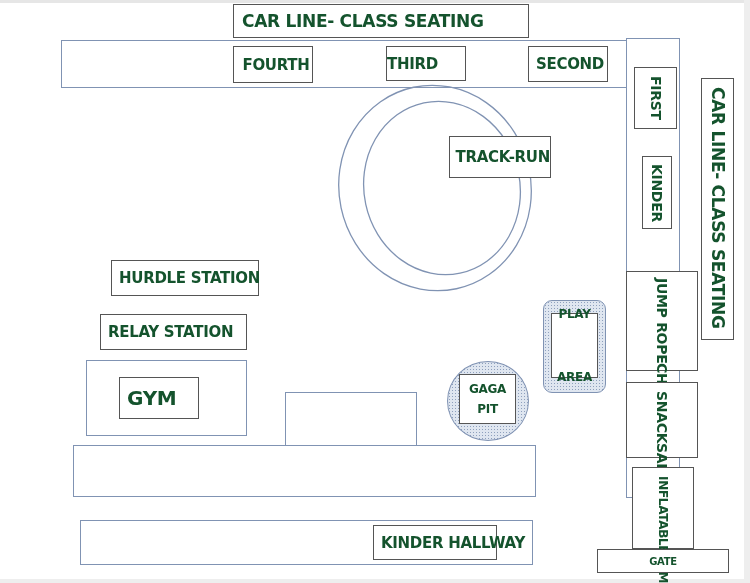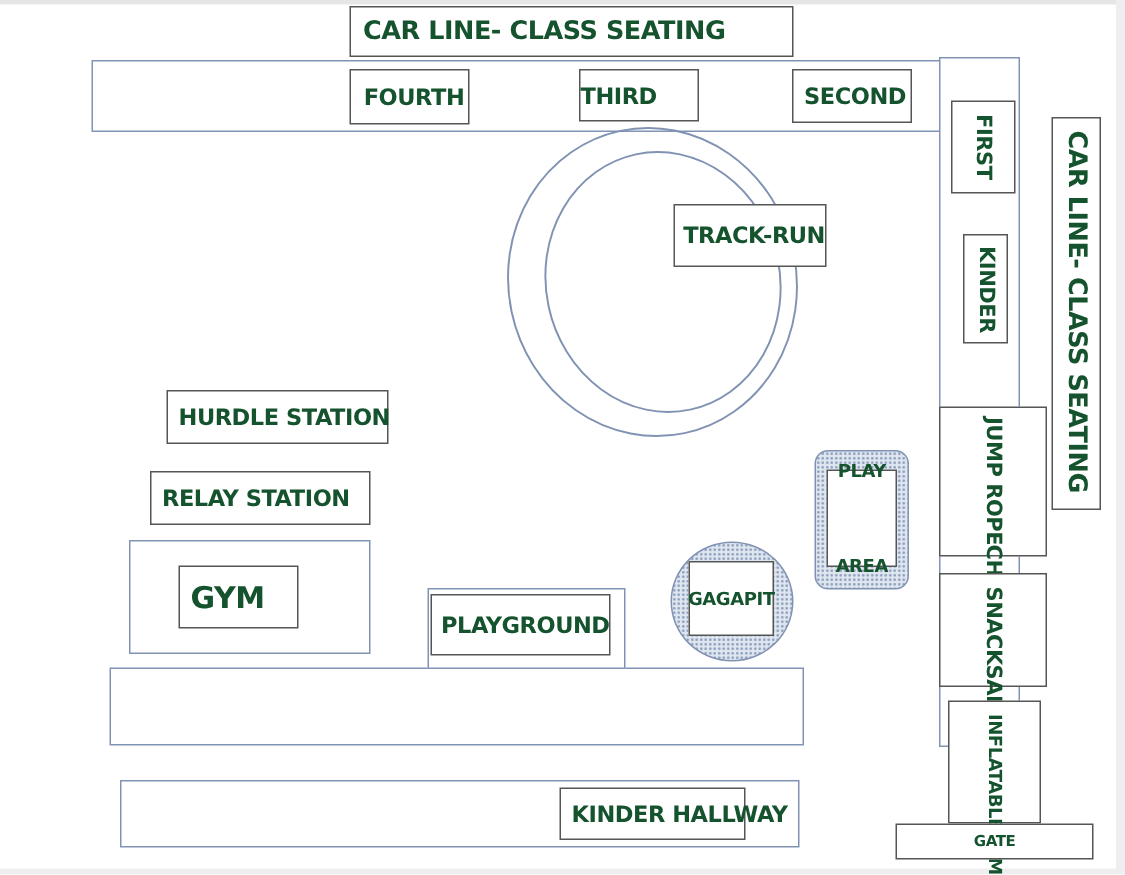--- a/index.html
+++ b/index.html
@@ -94,32 +94,29 @@
   </div>
 
   <div class="zone" style="left:86px;top:360px;width:161px;height:76px;"></div>
   <div class="lbl" style="left:119px;top:377px;width:80px;height:42px;padding-left:7px;font-size:20px;">
     <span>GYM</span>
   </div>
 
   <div class="zone" style="left:73px;top:445px;width:463px;height:52px;"></div>
 
   <div class="zone" style="left:285px;top:392px;width:132px;height:54px;"></div>
-  <div class="lbl" style="left:287px;top:396px;width:120px;height:41px;padding-left:6px;font-size:15px;">
-    <span>PLAYGROUND</span>
-  </div>
 
 
   <div class="zone" style="left:80px;top:520px;width:453px;height:45px;"></div>
   <div class="lbl" style="left:373px;top:525px;width:124px;height:35px;padding-left:7px;font-size:15px;text-align:center;">
     <span>KINDER HALLWAY</span>
   </div>
 
   <div class="dots" style="position:absolute;left:447px;top:361px;width:82px;height:80px;border-radius:50%;border:1.3px solid #8093b3;box-sizing:border-box;"></div>
-  <div class="lbl center" style="left:459px;top:374px;width:57px;height:50px;flex-direction:row;font-size:12px;line-height:20px;">
+  <div class="lbl center" style="left:459px;top:374px;width:57px;height:50px;flex-direction:column;font-size:12px;line-height:20px;">
     <span>GAGA</span>
     <span>PIT</span>
   </div>
 
   <div class="dots" style="position:absolute;left:543px;top:300px;width:63px;height:93px;border-radius:9px;border:1.3px solid #8093b3;box-sizing:border-box;"></div>
   <div class="lbl center" style="left:551px;top:313px;width:47px;height:65px;flex-direction:column;font-size:12px;line-height:28px;gap:35px;">
     <span>PLAY</span>
     <span>AREA</span>
   </div>
 </div>

